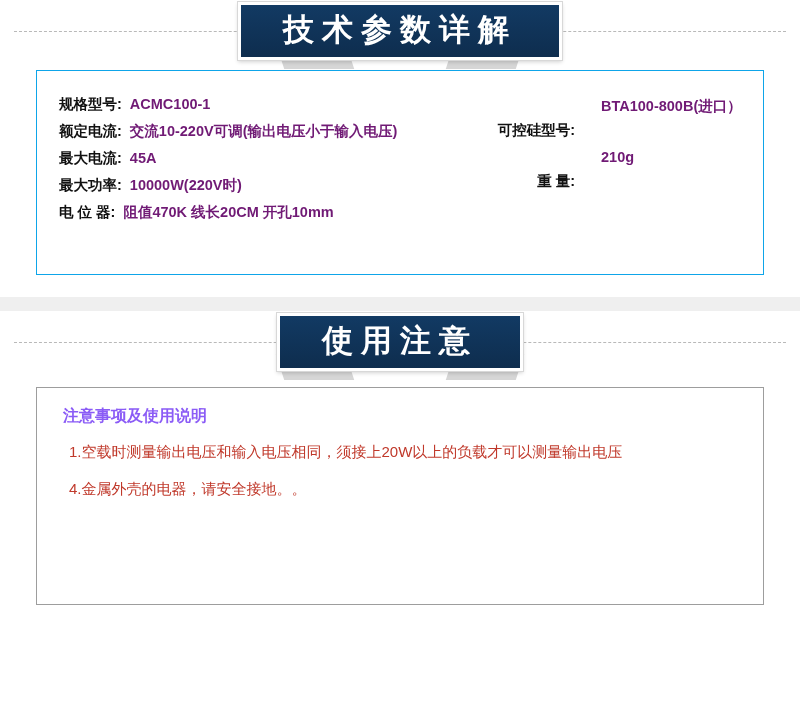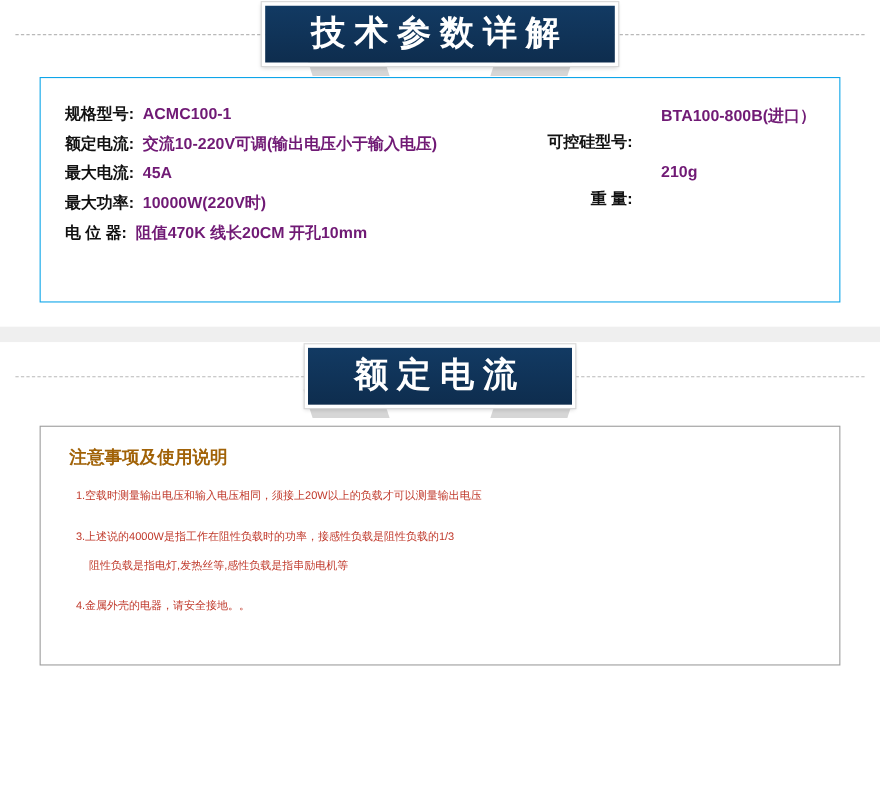--- a/index.html
+++ b/index.html
@@ -126,28 +126,28 @@
   
   .notice-box {
     margin: 14px 36px 0 36px;
     border: 1px solid #9d9d9d;
     background: #fff;
     padding: 18px 22px 20px 26px;
     box-sizing: border-box;
     min-height: 218px;
   }
   .notice-title {
-    color: #a16207;
+    color: #8b5cf6;
     font-size: 16px;
     font-weight: bold;
     margin-bottom: 12px;
   }
   .notice-item {
     color: #c0392b;
-    font-size: 10px;
+    font-size: 15px;
     line-height: 26px;
     margin-bottom: 11px;
     padding-left: 6px;
   }
   .notice-item .sub {
     display: block;
     padding-left: 12px;
   }
   .bottom-gap {
     height: 10px;
@@ -201,32 +201,28 @@
       </div>
     </div>
   </div>
 
   <div class="band"></div>
 
   <div class="banner-wrap">
     <div class="banner-rule"></div>
     <div class="banner-shadow"></div>
     <div class="banner-shadow right"></div>
-    <div class="banner-plate">额定电流</div>
+    <div class="banner-plate">使用注意</div>
   </div>
 
   <div class="notice-box">
     <div class="notice-title">注意事项及使用说明</div>
 
     <div class="notice-item">
       <span>1.空载时测量输出电压和输入电压相同，须接上20W以上的负载才可以测量输出电压</span>
     </div>
     <div class="notice-item">
-      <span>3.上述说的4000W是指工作在阻性负载时的功率，接感性负载是阻性负载的1/3</span>
-      <span class="sub">阻性负载是指电灯,发热丝等,感性负载是指串励电机等</span>
-    </div>
-    <div class="notice-item">
       <span>4.金属外壳的电器，请安全接地。。</span>
     </div>
   </div>
 
   <div class="bottom-gap"></div>
 </div>
 
 </body></html>

